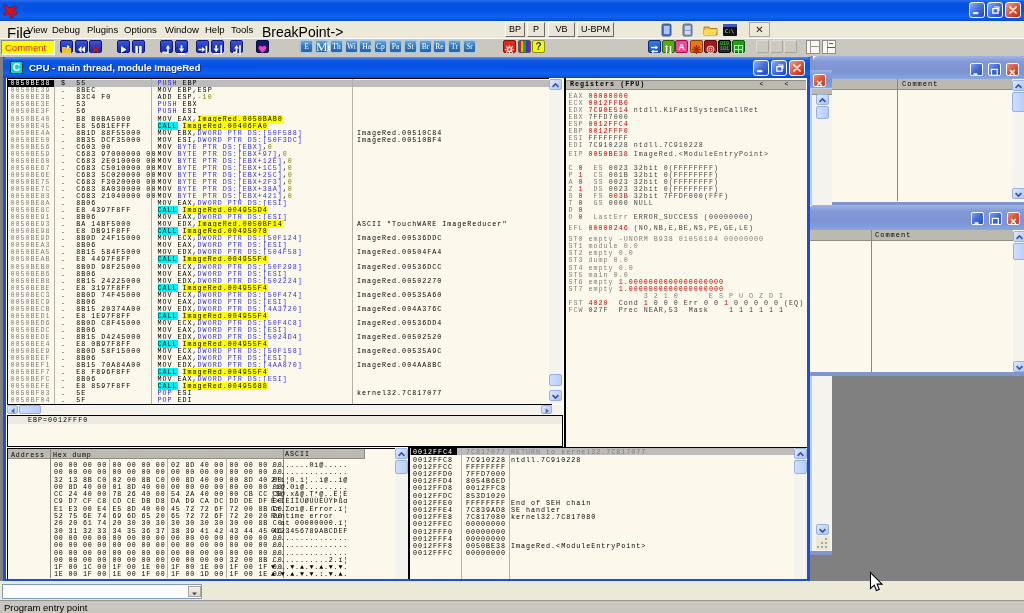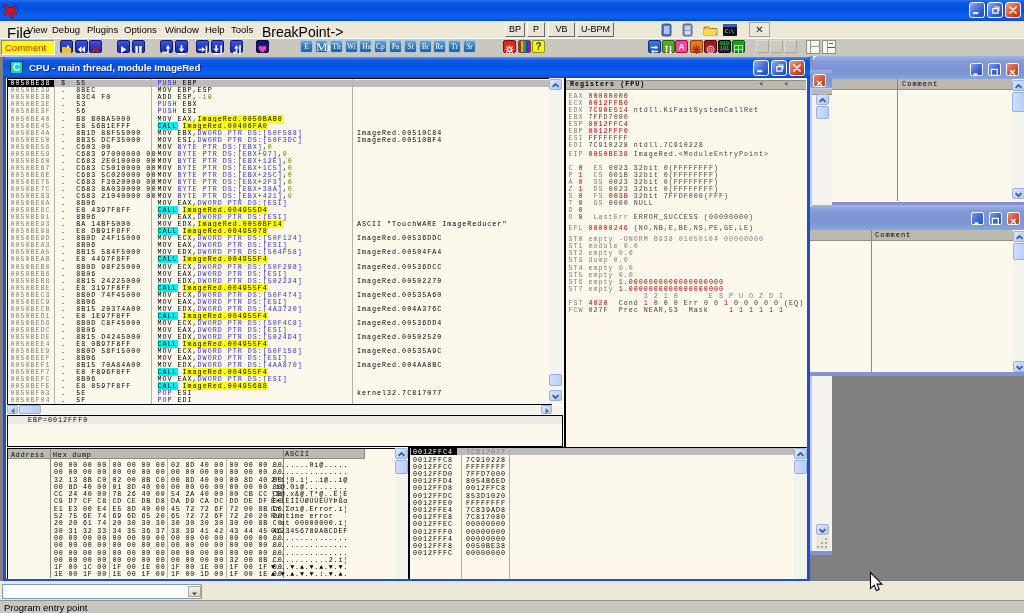--- a/index.html
+++ b/index.html
@@ -549,21 +549,21 @@
 <span class="gry">S </span><span style="color:#3f3f3f">0  </span><span class="gry">FS </span><span style="color:#c00000">003B</span><span style="color:#3f3f3f"> 32bit 7FFDF000(FFF)</span>
 <span class="gry">T </span><span style="color:#3f3f3f">0  </span><span class="gry">GS </span><span style="color:#3f3f3f">0000 NULL</span>
 <span class="gry">D </span><span style="color:#3f3f3f">0</span>
 <span class="gry">O </span><span style="color:#3f3f3f">0  </span><span class="gry">LastErr </span><span style="color:#3f3f3f">ERROR_SUCCESS (00000000)</span></div>
 <div class="ab mono" style="left:562.5px;top:146.5px;line-height:7.07px"><span class="gry">EFL </span><span style="color:#c00000">00000246</span><span style="color:#3f3f3f"> (NO,NB,E,BE,NS,PE,GE,LE)</span></div>
 <div class="ab mono" style="left:562.5px;top:158.25px;line-height:7.07px"><span class="gry">ST0 empty -UNORM B938 01050104 00000000</span>
 <span class="gry">ST1 module 0.0</span>
 <span class="gry">ST2 empty 0.0</span>
 <span class="gry">ST3 dump 0.0</span>
 <span class="gry">ST4 empty 0.0</span>
-<span class="gry">ST5 empty 0.0</span>
+<span class="gry">ST5 main 0.0</span>
 <span class="gry">ST6 empty </span><span style="color:#c00000">1.0000000000000000000</span>
 <span class="gry">ST7 empty </span><span style="color:#c00000">1.0000000000000000000</span></div>
 <div class="ab mono" style="left:562.5px;top:214.8px;line-height:7.07px"><span class="gry">               3 2 1 0      E S P U O Z D I</span></div>
 <div class="ab mono" style="left:562.5px;top:221.8px;line-height:7.07px"><span class="gry">FST </span><span style="color:#c00000">4020</span><span style="color:#3f3f3f">  Cond </span><span style="color:#c00000">1</span><span style="color:#3f3f3f"> 0 0 0 Err 0 0 </span><span style="color:#c00000">1</span><span style="color:#3f3f3f"> 0 0 0 0 0 (EQ)</span></div>
 <div class="ab mono" style="left:562.5px;top:228.9px;line-height:7.07px"><span class="gry">FCW </span><span style="color:#3f3f3f">027F  Prec NEAR,53  Mask    1 1 1 1 1 1</span></div>
 <div class="pane" style="left:1px;top:370px;width:401px;height:131px;border-bottom:none"></div>
 <div class="ab" style="left:2px;top:371px;width:356px;height:9.5px;background:#bcb9b1;border-bottom:1px solid #918e87"></div>
 <div class="ab m2" style="left:5px;top:372.5px">Address</div>
 <div class="ab m2" style="left:47px;top:372.5px">Hex dump</div>
 <div class="ab mono" style="left:279px;top:372.5px">ASCII</div>
@@ -693,20 +693,35 @@
 0012FFC8
 853D1020
 FFFFFFFF
 7C839AD8
 7C817080
 00000000
 00000000
 00000000
 0050BE38
 00000000</div>
+<div class="ab mono" style="left:505px;top:371.3px;line-height:7.2px"><span class="gry">RETURN to kernel32.7C817077</span>
+ntdll.7C910228
+ 
+ 
+ 
+ 
+ 
+End of SEH chain
+SE handler
+kernel32.7C817080
+ 
+ 
+ 
+ImageRed.&lt;ModuleEntryPoint&gt;
+ </div>
 <div class="ab" style="left:787.5px;top:369.5px;width:13px;height:131px;background:#f4f3ee">
 <div class="sbb" style="left:0;top:0;width:13px;height:11px;text-align:center;line-height:9px"><svg width="9" height="9" viewBox="0 0 9 9">
             <path d="M1.6 5.8L4.5 2.9l2.9 2.9" fill="none" stroke="#3c5694" stroke-width="1.7"></path>
           </svg></div>
 <div class="sbt" style="left:0;top:12px;width:13px;height:14px"></div>
 </div>
 </div>
 </div>
 <div class="ab" style="left:0;top:581px;width:1024px;height:19px;background:#ece9d8"></div>
 <div class="ab" style="left:2px;top:583.5px;width:200px;height:15px;background:#fff;border:1px solid #7f9db9">

